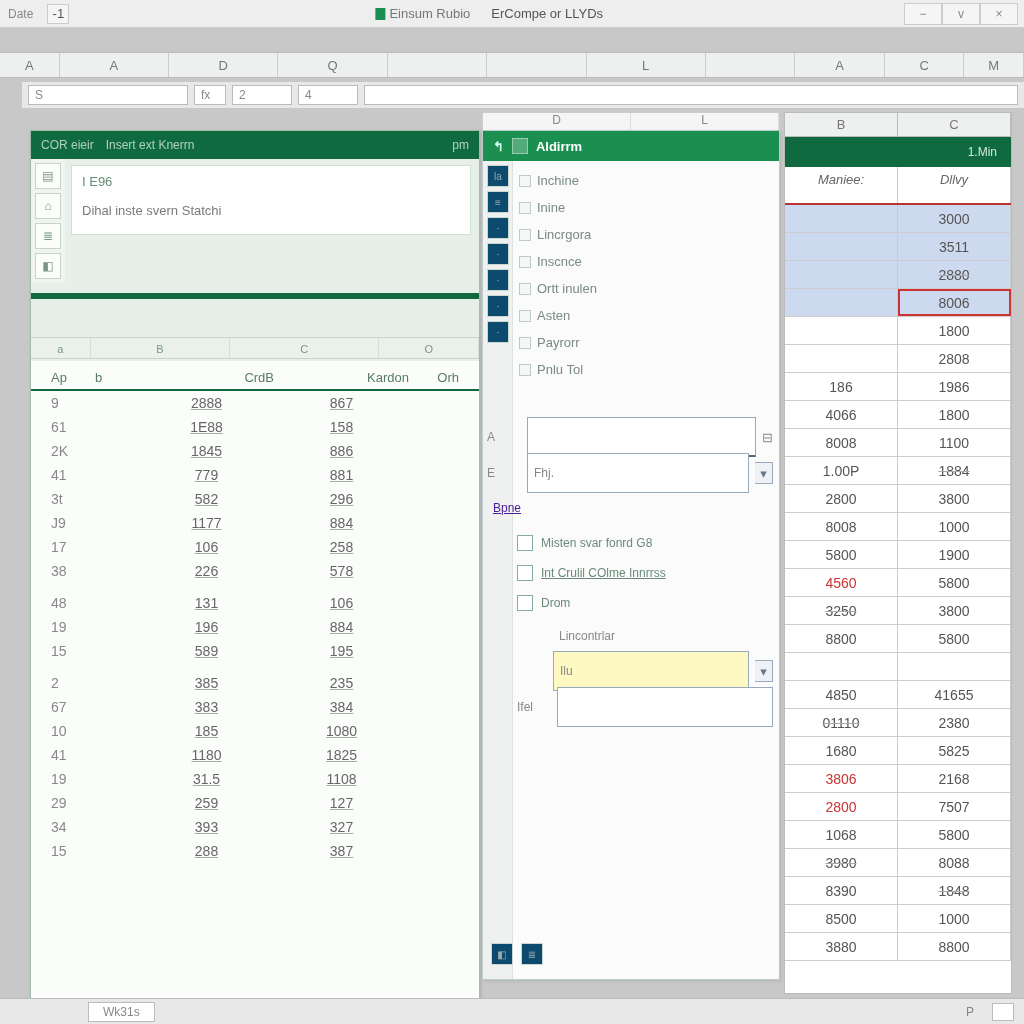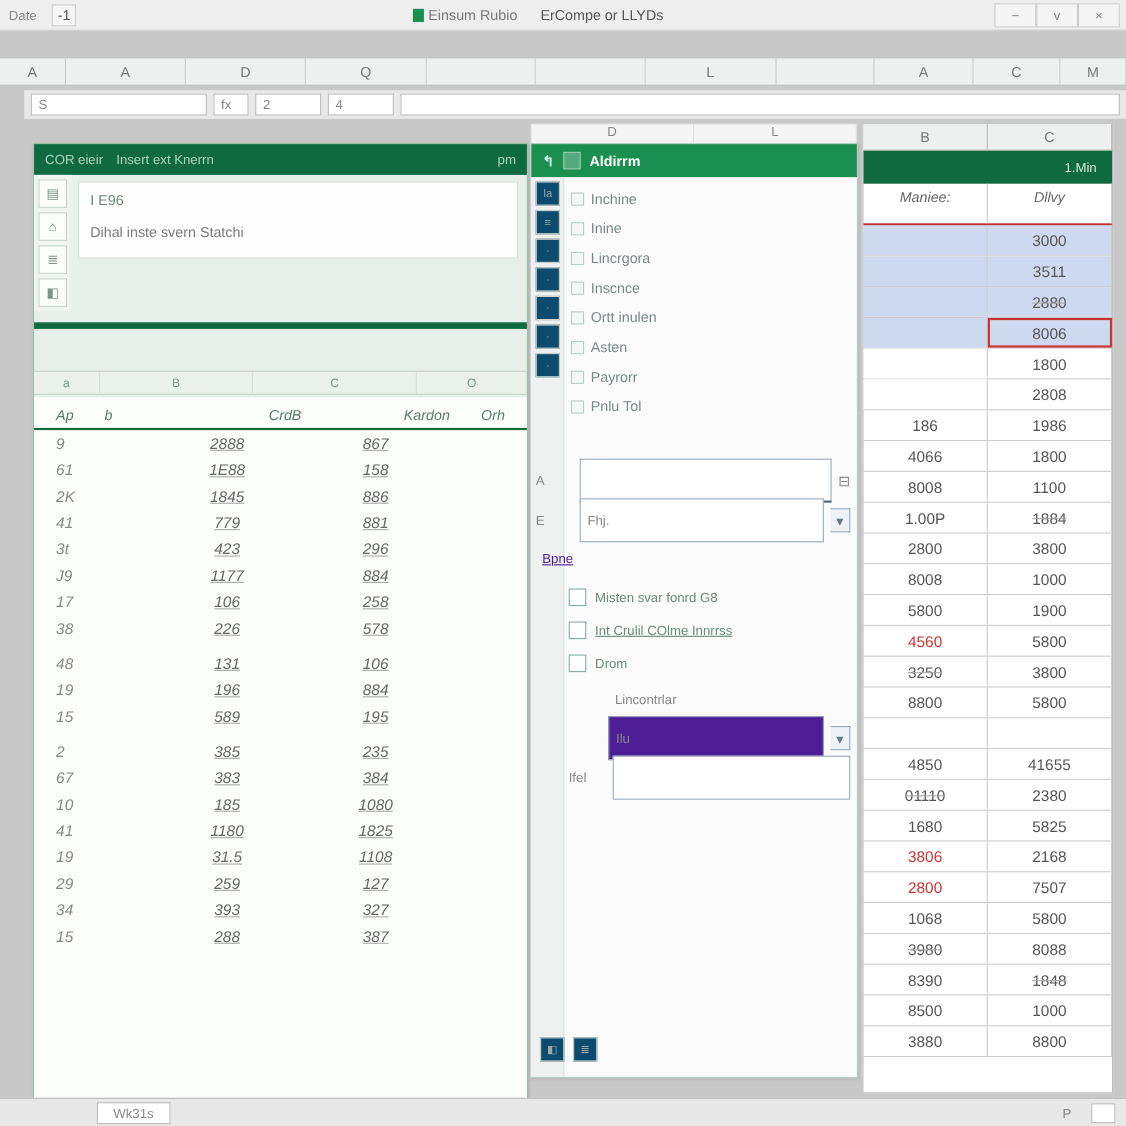--- a/index.html
+++ b/index.html
@@ -26,21 +26,21 @@
   
   .leftpanel { position:absolute; top:130px; left:30px; width:450px; height:870px; background:#e6efe9; border:1px solid #9fbfa8; box-shadow:1px 1px 3px rgba(0,0,0,.15);}
   .leftpanel .header { background:#0f6b3f; color:#d5e8dc; height:28px; display:flex; align-items:center; padding:0 10px; font-size:12px; gap:12px;}
   .leftpanel .header .tab { opacity:.8;}
   .leftpanel .sidebar { position:absolute; left:0; top:28px; width:34px; background:#f0f4f1;}
   .leftpanel .sidebar .ico { width:26px; height:26px; border:1px solid #c6d5ca; margin:4px; background:#fbfdfb; display:flex;align-items:center;justify-content:center; color:#7a968a; font-size:12px;}
   .leftpanel .topbox { position:absolute; left:40px; top:34px; right:8px; background:#fdfefd; border:1px solid #cfe0d4; padding:8px 10px 16px; }
   .leftpanel .topbox .line1 { color:#6a8a7a; font-size:13px; margin-bottom:14px;}
   .leftpanel .topbox .line2 { color:#7b7b7b; font-size:13px;}
   .leftpanel .hr { position:absolute; left:0; right:0; top:162px; height:6px; background:#0f6b3f;}
-  .leftpanel .tablearea { position:absolute; left:0; right:0; top:230px; bottom:0; background:#fbfdfb;font-style:italic;}
+  .leftpanel .tablearea { position:absolute; left:0; right:0; top:230px; bottom:0; background:#fbfdfb;}
   .leftpanel .thead { display:flex; height:30px; border-bottom:2px solid #0f6b3f; align-items:flex-end; padding:0 20px 4px; color:#5a7a6a; font-size:13px;}
   .leftpanel .thead div { flex:1; text-align:right;}
   .leftpanel .thead .narrow { flex:0 0 44px; text-align:left;}
   .leftpanel .trow { display:flex; padding:4px 20px; color:#666;}
   .leftpanel .trow div { flex:1; text-align:center; font-size:14px;}
   .leftpanel .trow .narrow { flex:0 0 44px; text-align:left; color:#888;}
   .leftpanel .trow .u { text-decoration:underline; text-decoration-color:#aaa;}
   .leftpanel .colheaders-mini{ position:absolute; left:0; right:0; top:206px; height:22px; display:flex; background:#eaf1eb; border-top:1px solid #c6d5ca; border-bottom:1px solid #c6d5ca;}
   .leftpanel .colheaders-mini div{ border-right:1px solid #d2e0d6; text-align:center; line-height:22px; color:#7a968a; font-size:11px;}
 
@@ -182,21 +182,21 @@
         <div class="trow">
           <div class="narrow">41</div>
           <div class="narrow"></div>
           <div class="u">779</div>
           <div class="u">881</div>
           <div style="flex:0 0 50px"></div>
         </div>
         <div class="trow">
           <div class="narrow">3t</div>
           <div class="narrow"></div>
-          <div class="u">423</div>
+          <div class="u">582</div>
           <div class="u">296</div>
           <div style="flex:0 0 50px"></div>
         </div>
         <div class="trow">
           <div class="narrow">J9</div>
           <div class="narrow"></div>
           <div class="u">1177</div>
           <div class="u">884</div>
           <div style="flex:0 0 50px"></div>
         </div>
@@ -385,21 +385,21 @@
     <span class="chk"></span>
     <span style="text-decoration:underline">Int Crulil COlme Innrrss</span>
   </div>
   <div class="opt" style="top:464px">
     <span class="chk"></span>
     <span>Drom</span>
   </div>
 
   <div class="lbl-only" style="top:498px">Lincontrlar</div>
   <div class="formrow" style="top:520px; left:70px">
-    <div class="input" style="background:#4c1d95">Ilu</div>
+    <div class="input" style="background:#fef9c3">Ilu</div>
     <div class="arrow">▾</div>
   </div>
   <div class="formrow" style="top:556px; left:34px">
     <label>Ifel</label>
     <div class="input"></div>
   </div>
 
   <div style="position:absolute; left:4px; bottom:10px; display:flex; gap:4px">
     <div class="sidebar" style="position:static;width:auto;display:flex;background:none;border:0">
       <div class="ico">◧</div>

